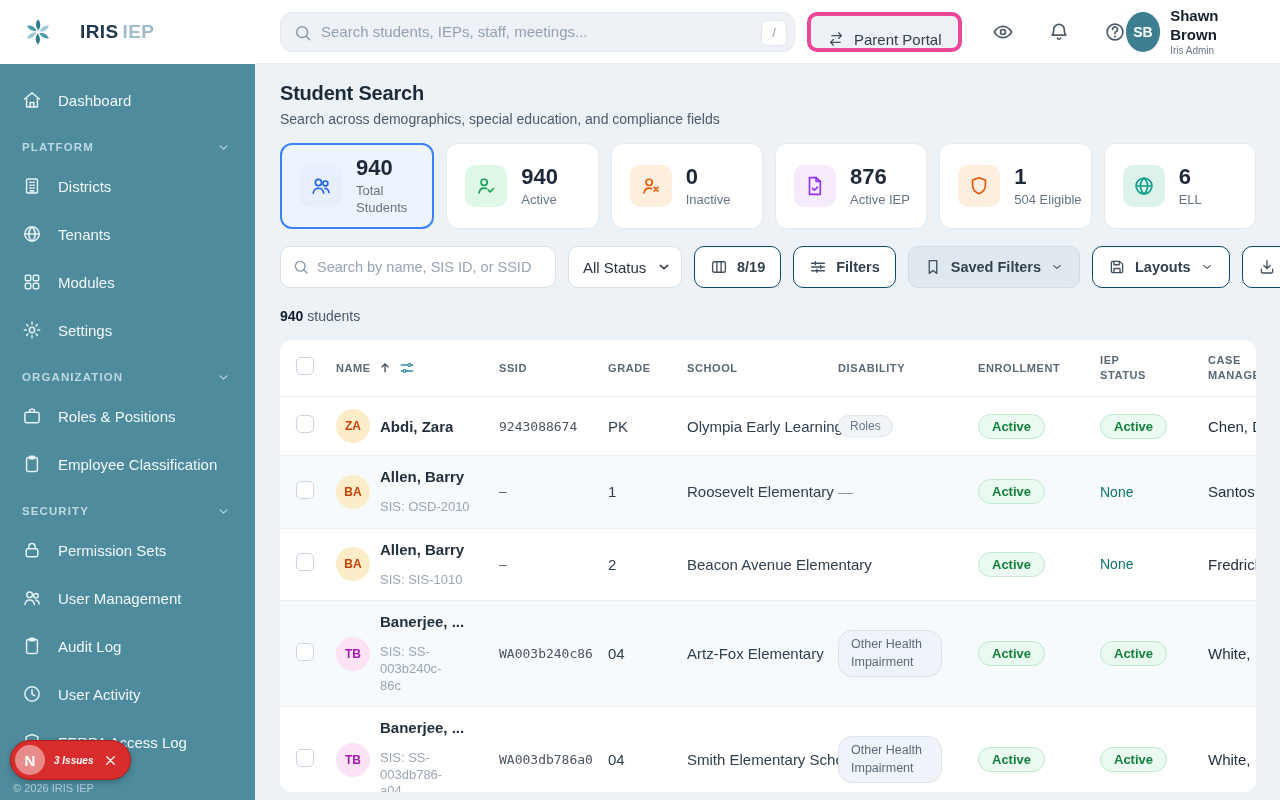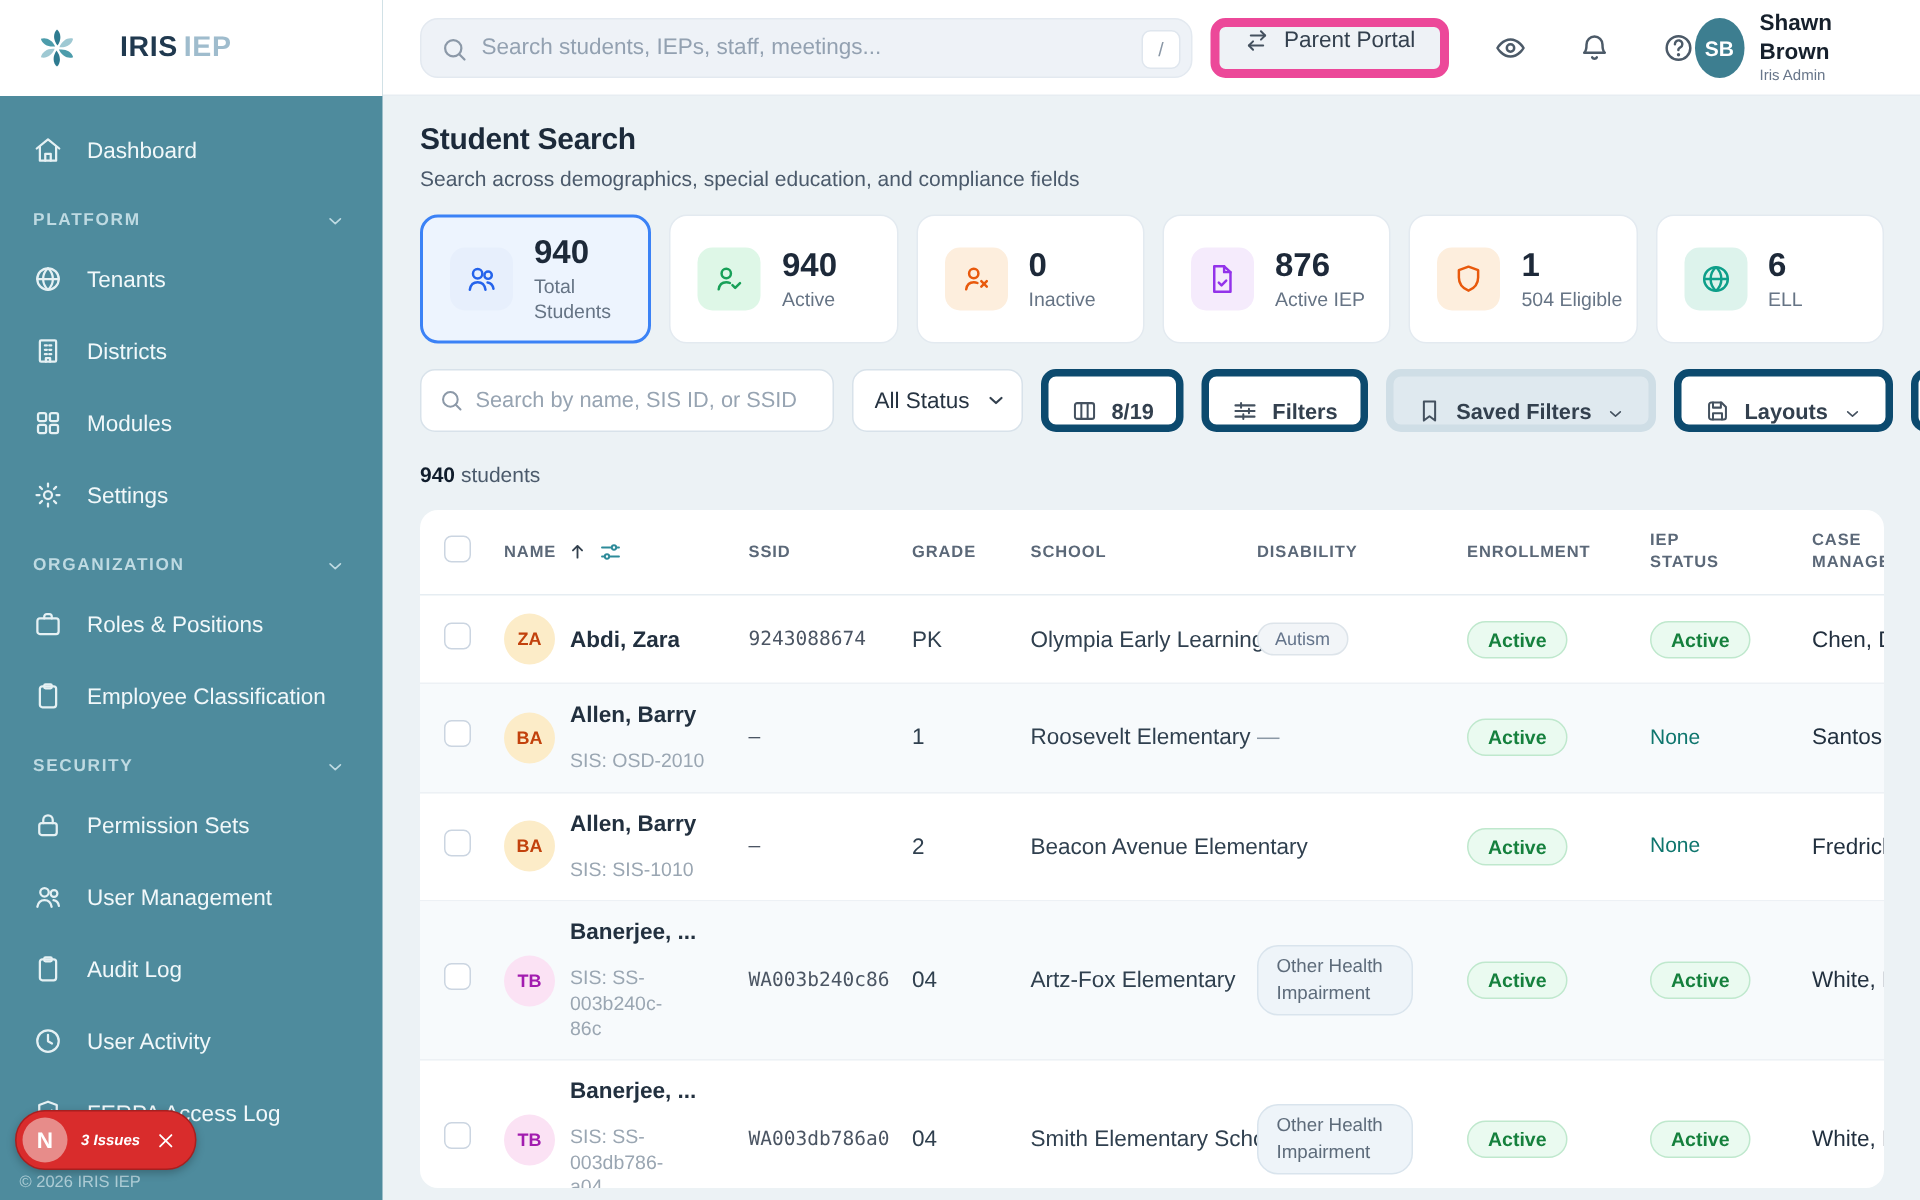--- a/index.html
+++ b/index.html
@@ -27,21 +27,21 @@
   .issues-close svg { width:13px; height:13px; fill:none; stroke:#fff; stroke-width:2.2; stroke-linecap:round; }
 
   
   .main { flex:1; display:flex; flex-direction:column; min-width:0; }
   .topbar { height:64px; flex:none; background:#fff; border-bottom:1px solid #e7edf2; display:flex; align-items:center; padding:0 24px 0 25px; }
   .g-search { position:relative; width:515px; height:40px; background:#eef2f7; border:1px solid #e3e9f0; border-radius:12px; flex:none; }
   .g-search .ic { position:absolute; left:12px; top:10px; color:#8c99a8; }
   .g-search input { width:100%; height:100%; background:transparent; border:none; outline:none; padding:0 46px 0 40px; font-size:15px; font-family:inherit; color:#33404e; }
   .g-search input::placeholder { color:#93a1b1; }
   .slash-badge { position:absolute; right:7px; top:7px; width:26px; height:26px; background:#fff; border:1px solid #dfe6ee; border-radius:6px; color:#8a97a6; font-size:13px; display:flex; align-items:center; justify-content:center; }
-  .pp-btn { height:40px; margin-left:12px; display:flex; align-items:flex-start; gap:9px; padding:0 16px; background:#eef2f6; border:6px solid #ec4899; border-radius:10px; font-size:15px; font-weight:500; color:#33404e; cursor:pointer; flex:none; }
+  .pp-btn { height:40px; margin-left:12px; display:flex; align-items:flex-end; gap:9px; padding:0 16px; background:#eef2f6; border:4px solid #ec4899; border-radius:10px; font-size:15px; font-weight:500; color:#33404e; cursor:pointer; flex:none; }
   .pp-btn .ic { color:#44515f; } .pp-btn .ic svg { width:18px; height:18px; }
   .top-icons { display:flex; gap:34px; margin-left:30px; color:#4c5a68; }
   .ti-btn { cursor:pointer; display:flex; } .ti-btn svg { width:22px; height:22px; }
   .user { display:flex; align-items:center; gap:10px; margin-left:auto; cursor:pointer; }
   .user-av { width:40px; height:40px; border-radius:50%; background:#3d7e90; color:#fff; font-size:14px; font-weight:700; display:flex; align-items:center; justify-content:center; }
   .user-name { font-size:15px; font-weight:700; color:#16202c; line-height:1.25; }
   .user-role { font-size:10px; color:#68768a; }
 
   
   .content { flex:1; padding:18px 24px 0 25px; overflow:hidden; }
@@ -63,21 +63,21 @@
   .stat-card.selected .stat-label { white-space:normal; max-width:64px; line-height:1.25; }
 
   .toolbar { display:flex; gap:12px; margin-top:17px; height:42px; }
   .t-search { position:relative; width:276px; flex:none; background:#fff; border:1px solid #d8e2ea; border-radius:10px; }
   .t-search .ic { position:absolute; left:11px; top:11px; color:#8c99a8; } .t-search .ic svg { width:18px; height:18px; }
   .t-search input { width:100%; height:100%; border:none; outline:none; background:transparent; padding:0 12px 0 36px; font-size:14.5px; font-family:inherit; color:#33404e; }
   .t-search input::placeholder { color:#97a4b2; }
   .t-select { position:relative; flex:none; }
   .t-select select { appearance:none; -webkit-appearance:none; height:42px; background:#fff; border:1px solid #d8e2ea; border-radius:10px; padding:0 34px 0 14px; font-size:15px; font-family:inherit; font-weight:500; color:#273442; cursor:pointer; }
   .t-select .ic { position:absolute; right:10px; top:13px; color:#33404e; pointer-events:none; } .t-select .ic svg { width:16px; height:16px; stroke-width:2.2; }
-  .tbtn { height:42px; display:flex; align-items:flex-end; gap:9px; padding:0 15px; background:#fff; border:5px solid #0c4a6e; border-radius:10px; font-size:14.5px; font-weight:600; color:#33404e; cursor:pointer; white-space:nowrap; }
+  .tbtn { height:42px; display:flex; align-items:center; gap:9px; padding:0 15px; background:#fff; border:1px solid #0c4a6e; border-radius:10px; font-size:14.5px; font-weight:600; color:#33404e; cursor:pointer; white-space:nowrap; }
   .tbtn .ic { color:#44515f; } .tbtn .ic svg { width:18px; height:18px; }
   .tbtn .chev svg { width:14px; height:14px; }
   .tbtn.saved { background:#dfe9ef; border-color:#cfdee6; }
   .tbtn.export { margin-left:auto; }
 
   .count-line { margin-top:20px; font-size:14px; color:#4b5a6b; }
   .count-line b { color:#101d2c; font-weight:800; }
 
   
   .table-card { margin-top:16px; background:#fff; border-radius:12px; height:452px; overflow:hidden; }
@@ -142,36 +142,36 @@
           <span>PLATFORM</span>
           <span class="ic">
             <svg viewBox="0 0 24 24">
               <path d="M6.5 9.5l5.5 5 5.5-5"></path>
             </svg>
           </span>
         </div>
         <div class="nav-item">
           <span class="ic">
             <svg viewBox="0 0 24 24">
+              <rect x="5.5" y="3.5" width="13" height="17" rx="1"></rect>
+              <path d="M9.5 7.5h1.6M13 7.5h1.6M9.5 11h1.6M13 11h1.6M9.5 14.5h1.6M13 14.5h1.6"></path>
+              <path d="M10.3 20.5v-2.8h3.4v2.8"></path>
+            </svg>
+          </span>
+          <span class="nav-label">Districts</span>
+        </div>
+        <div class="nav-item">
+          <span class="ic">
+            <svg viewBox="0 0 24 24">
               <circle cx="12" cy="12" r="8.6"></circle>
               <path d="M3.4 12h17.2"></path>
               <path d="M12 3.4c2.6 2.3 3.9 5.2 3.9 8.6s-1.3 6.3-3.9 8.6c-2.6-2.3-3.9-5.2-3.9-8.6S9.4 5.7 12 3.4z"></path>
             </svg>
           </span>
           <span class="nav-label">Tenants</span>
-        </div>
-        <div class="nav-item">
-          <span class="ic">
-            <svg viewBox="0 0 24 24">
-              <rect x="5.5" y="3.5" width="13" height="17" rx="1"></rect>
-              <path d="M9.5 7.5h1.6M13 7.5h1.6M9.5 11h1.6M13 11h1.6M9.5 14.5h1.6M13 14.5h1.6"></path>
-              <path d="M10.3 20.5v-2.8h3.4v2.8"></path>
-            </svg>
-          </span>
-          <span class="nav-label">Districts</span>
         </div>
         <div class="nav-item">
           <span class="ic">
             <svg viewBox="0 0 24 24">
               <rect x="4" y="4" width="6.5" height="6.5" rx="1.5"></rect>
               <rect x="13.5" y="4" width="6.5" height="6.5" rx="1.5"></rect>
               <rect x="4" y="13.5" width="6.5" height="6.5" rx="1.5"></rect>
               <rect x="13.5" y="13.5" width="6.5" height="6.5" rx="1.5"></rect>
             </svg>
           </span>
@@ -541,21 +541,21 @@
               <div><span class="cb"></span></div>
               <div class="c-name">
                 <span class="avatar av-amber">ZA</span>
                 <div>
                   <div class="nm">Abdi, Zara</div>
                 </div>
               </div>
               <div class="c-ssid">9243088674</div>
               <div class="c-grade">PK</div>
               <div class="c-school">Olympia Early Learning</div>
-              <div class="c-dis"><span class="badge-sm">Autism</span></div>
+              <div class="c-dis"><span class="badge-sm">Roles</span></div>
               <div><span class="pill-green">Active</span></div>
               <div><span class="pill-green">Active</span></div>
               <div class="c-case">Chen, D</div>
             </div>
             <div class="grid-row tr alt">
               <div><span class="cb"></span></div>
               <div class="c-name">
                 <span class="avatar av-amber">BA</span>
                 <div>
                   <div class="nm">Allen, Barry</div>

